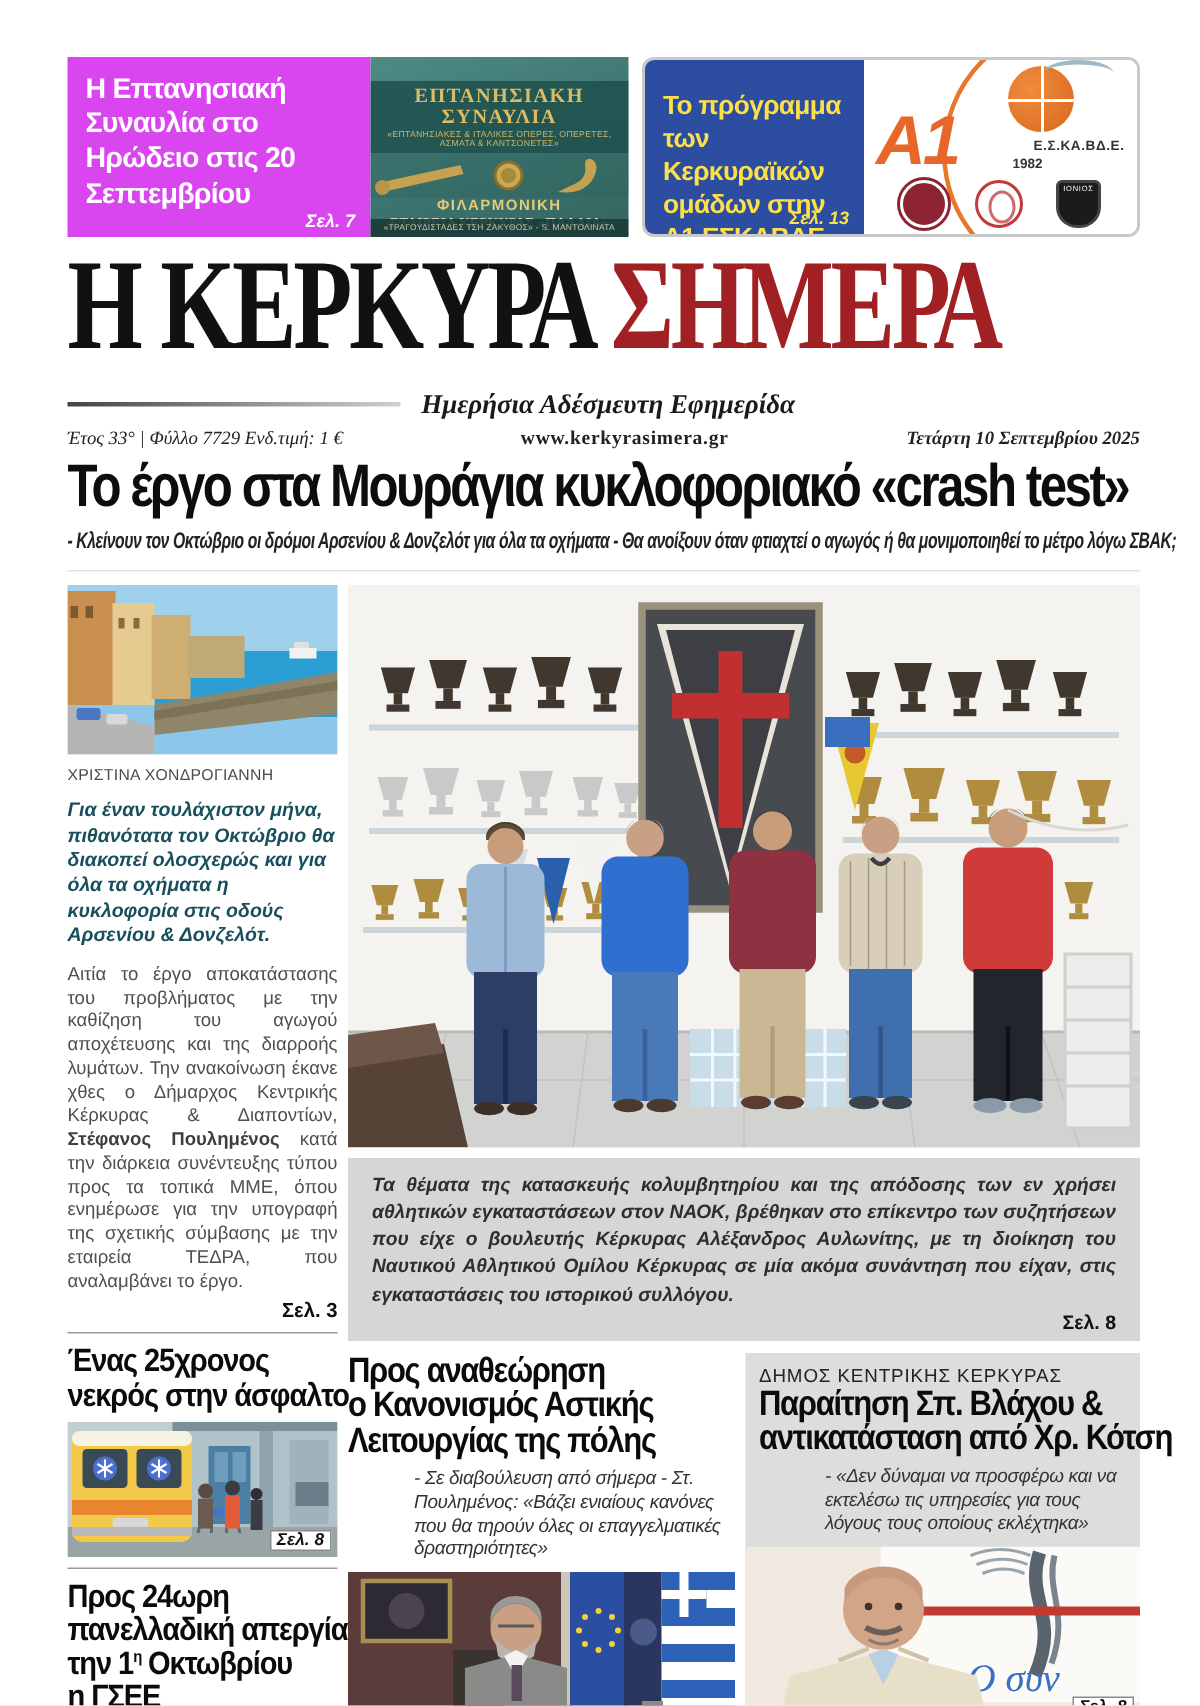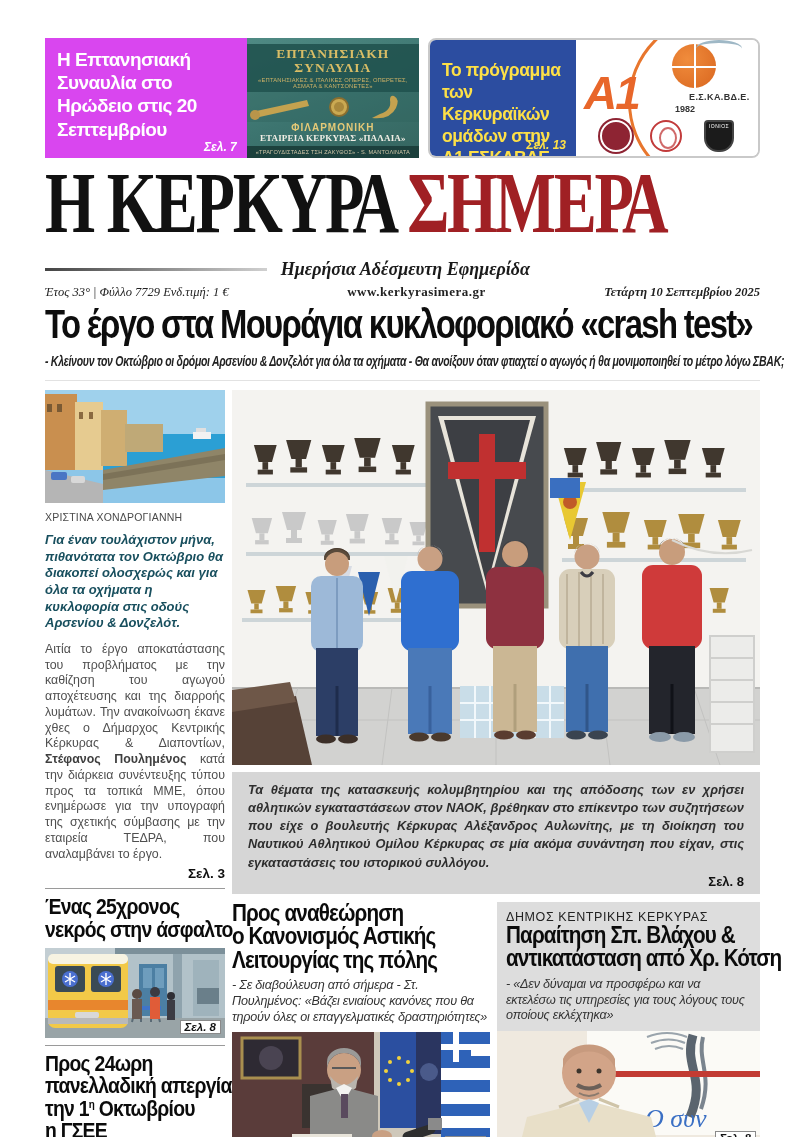--- a/index.html
+++ b/index.html
@@ -8,21 +8,21 @@
   .abs{position:absolute;}
 
   
   .promo-left{left:45px;top:38px;width:374px;height:120px;display:flex;}
   .promo-red{width:215px;height:100%;background:#d946ef;color:#fff;position:relative;
              padding:10px 10px 0 12px;box-sizing:border-box;}
   .promo-red .t{font-weight:bold;font-size:19px;line-height:1.22;letter-spacing:-0.5px;}
   .promo-page{position:absolute;right:10px;bottom:4px;font-weight:bold;font-style:italic;font-size:12px;}
   .poster{width:185px;height:100%;background:linear-gradient(160deg,#4f8a84,#3c746f 55%,#35655f);
           position:relative;text-align:center;color:#d8b960;overflow:hidden;}
-  .poster .band-top{background:rgba(30,80,76,.85);padding:3px 2px 2px;margin-top:6px;}
+  .poster .band-top{background:rgba(30,80,76,.85);padding:3px 2px 2px;margin-top:16px;}
   .poster .pt{font-family:"Liberation Serif",serif;font-weight:bold;font-size:13.5px;line-height:1.02;
               letter-spacing:1px;color:#d9bd66;}
   .poster .ps{font-size:5.8px;color:#cdb267;letter-spacing:.2px;margin-top:2px;line-height:1.2;}
   .poster .instr{height:30px;position:relative;}
   .poster .org1{font-weight:bold;font-size:10px;color:#e4c977;letter-spacing:1px;}
   .poster .org2{font-weight:bold;font-size:9px;color:#f2efe6;letter-spacing:.2px;font-family:Liberation Serif, serif;}
   .poster .band-bot{position:absolute;left:0;right:0;bottom:0;background:rgba(25,60,57,.9);
                     font-size:5.6px;color:#cfc6a8;padding:3px 2px;letter-spacing:.2px;}
   .promo-right{left:428px;top:38px;width:332px;height:120px;display:flex;border:2px solid #c9c9c9;
                border-radius:8px;box-sizing:border-box;overflow:hidden;}
@@ -88,21 +88,21 @@
   .rightcol{left:232px;top:390px;width:528px;}
   .caption{margin-top:7px;background:#d6d6d6;padding:9px 16px 5px;box-sizing:border-box;}
   .caption .ct{font-weight:bold;font-style:italic;font-size:12.8px;line-height:1.42;color:#2e2e2e;text-align:justify;}
   .caption .cp{text-align:right;font-weight:bold;font-size:13px;margin-top:2px;}
   .cards{margin-top:8px;display:flex;gap:7px;}
   .cardA{width:258px;}
   .cardB{width:263px;background:#dddddd;padding:8px 9px 0;box-sizing:border-box;}
   .kicker{font-size:12.5px;color:#222;letter-spacing:.6px;}
   .chead{font-weight:bold;font-size:23.5px;line-height:1.0;letter-spacing:-1px;
          transform:scaleX(.88);transform-origin:left top;white-space:nowrap;color:#0b0b0b;}
-  .csub{margin-top:6px;font-style:italic;font-size:12.6px;line-height:1.25;letter-spacing:-0.2px;color:#333;}
+  .csub{margin-top:6px;font-style:italic;font-size:12.6px;line-height:1.25;letter-spacing:-0.2px;color:#333;margin-left:44px;}
   .cardA .photo{margin-top:7px;}
   .cardB .photo{margin-top:7px;margin-left:-9px;margin-right:-9px;width:auto;}
 </style>
 </head>
 <body>
 
 <div id="page">
 
   <div class="abs promo-left">
     <div class="promo-red">

